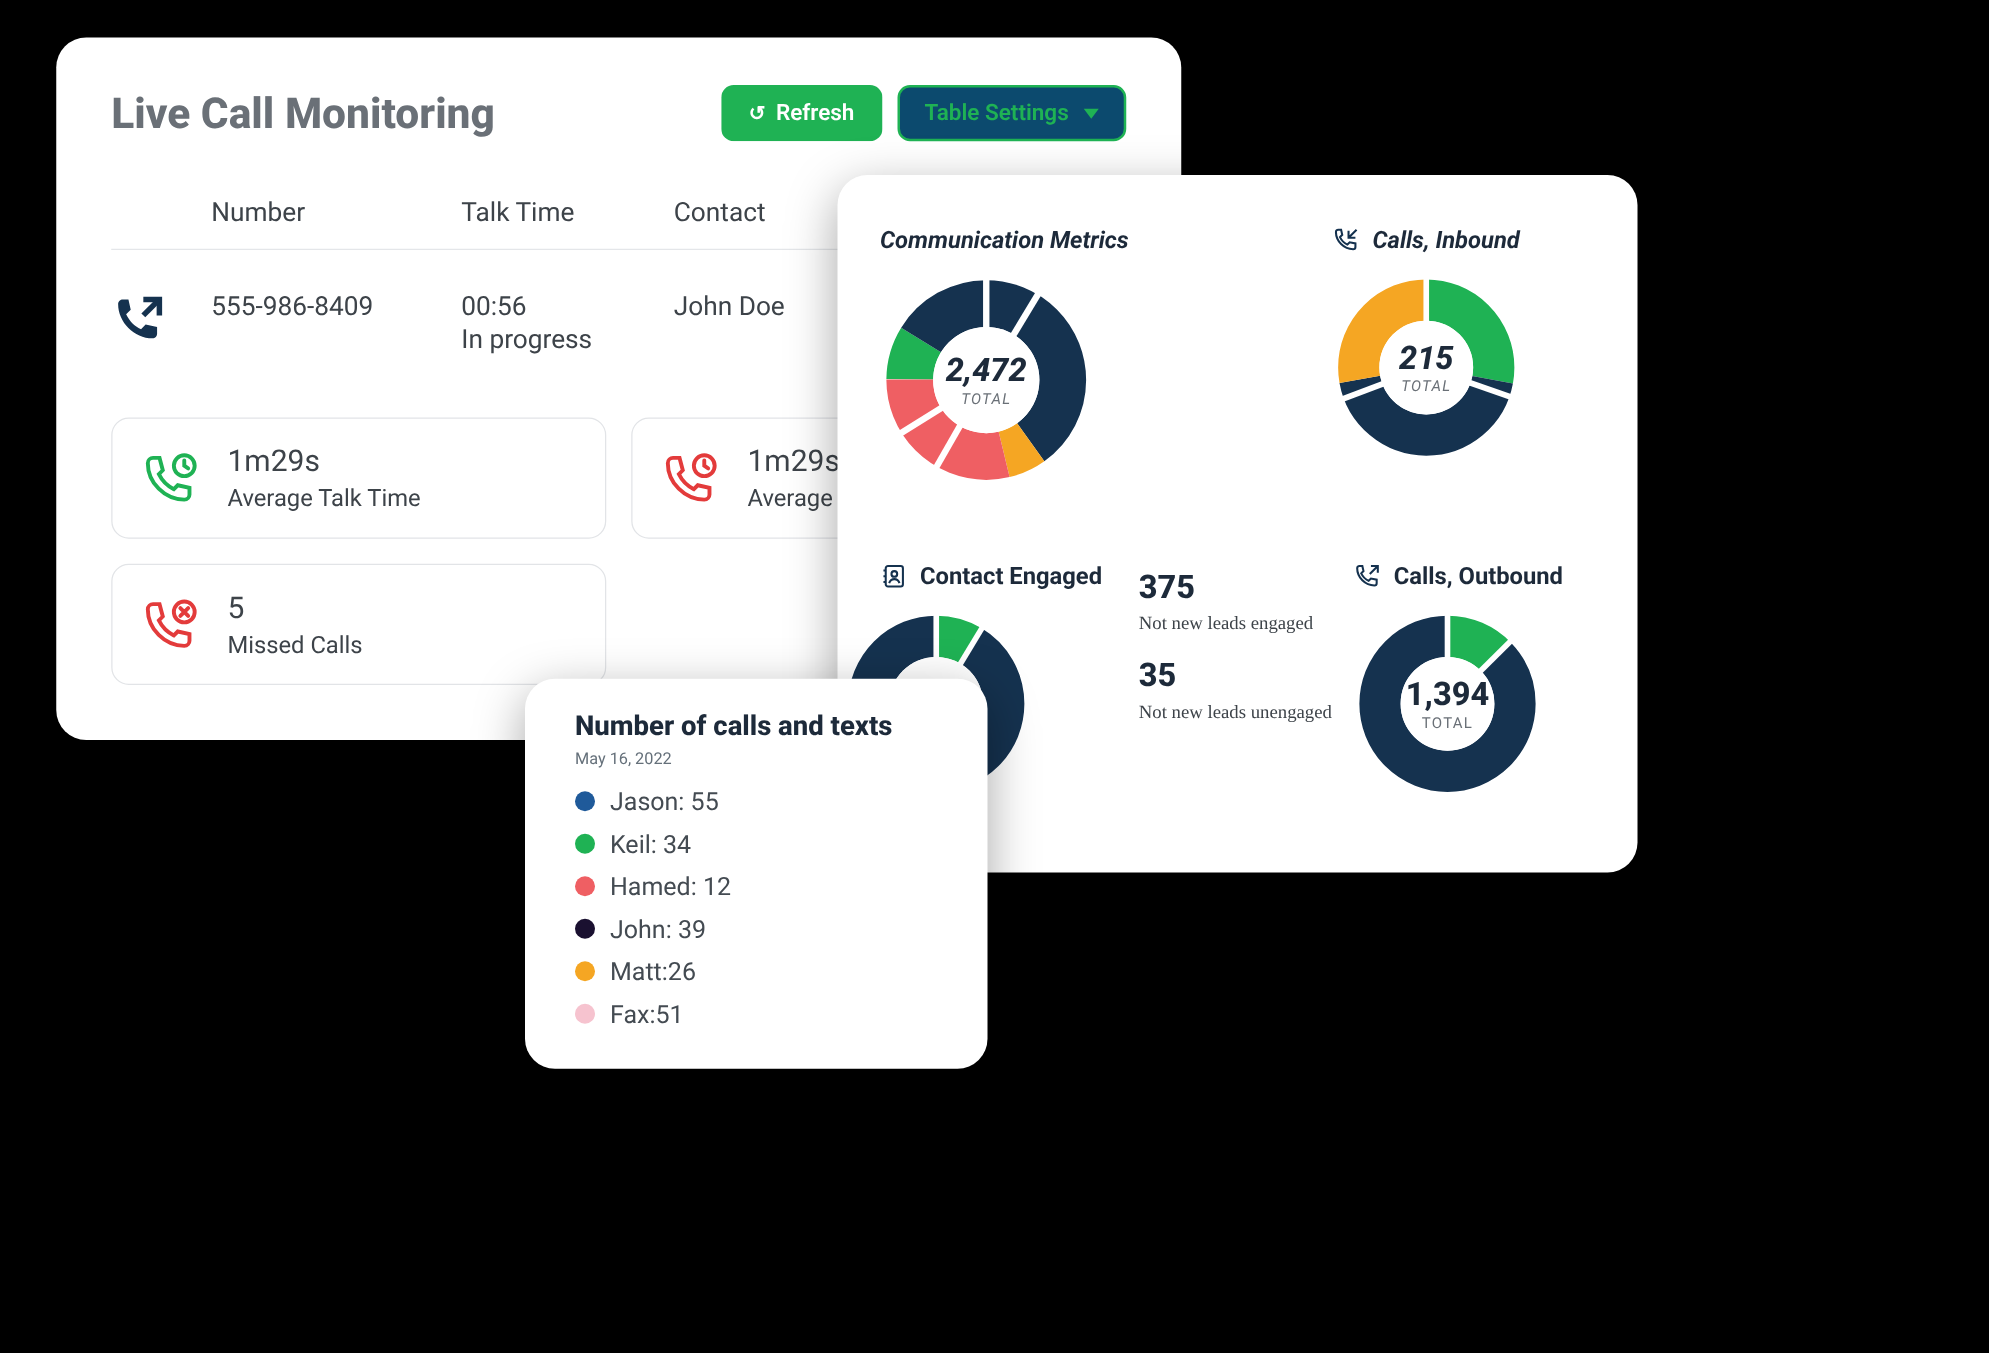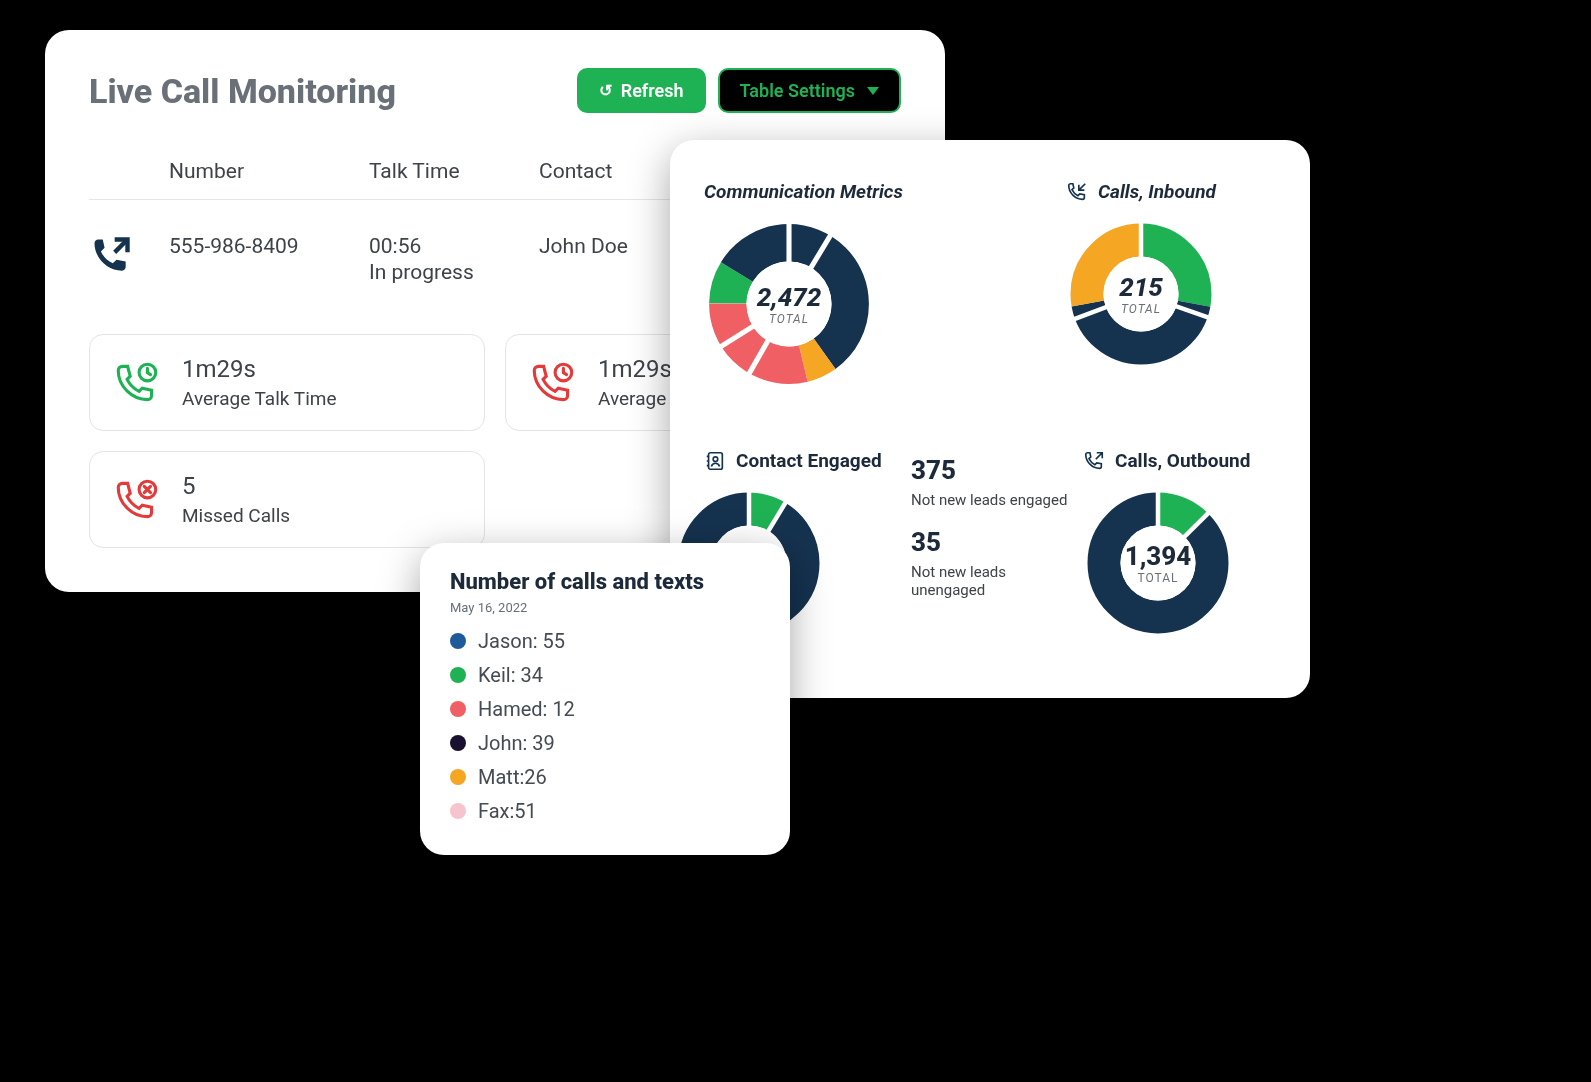--- a/index.html
+++ b/index.html
@@ -40,21 +40,21 @@
     align-items: center;
     gap: 8px;
     font-size: 18px;
     font-weight: 600;
     padding: 10px 20px;
     border-radius: 10px;
     cursor: pointer;
     border: 2px solid transparent;
   }
   .btn-primary { background: #1fb254; color: #fff; }
-  .btn-outline { background: #000000; color: #1fb254; border-color: #1fb254; }
+  .btn-outline { background: #0c4a6e; color: #1fb254; border-color: #1fb254; }
   .refresh-glyph { font-size: 16px; display:inline-block; transform: scaleX(-1); }
   .chev-down {
     width: 0; height: 0;
     border-left: 6px solid transparent;
     border-right: 6px solid transparent;
     border-top: 8px solid #1fb254;
     margin-left: 4px;
   }
   
   .tbl-head, .tbl-row {
@@ -134,27 +134,27 @@
   .donut-wrap { position: relative; width: 170px; height: 170px; }
   .donut-wrap.small { width: 150px; height: 150px; }
   .donut-center {
     position: absolute; inset: 0;
     display: flex; flex-direction: column;
     align-items: center; justify-content: center;
   }
   .donut-center .big { font-size: 26px; font-weight: 800; color: #1d2a3a; }
   .donut-center .sm { font-size: 12px; letter-spacing: 1px; color: #6a7077; }
   .engage-col .big2 { font-size: 26px; font-weight: 800; color: #1d2a3a; }
-  .engage-col .txt { font-size: 15px; color: #3d4349; margin: 6px 0 18px; }
+  .engage-col .txt { font-size: 15px; color: #3d4349; margin: 6px 0 18px; font-family: Liberation Serif, serif; }
 
   
   #popup-card {
     left: 420px; top: 543px;
     width: 370px;
-    padding: 26px 30px 22px;
+    padding: 26px 40px 22px;
   }
   .popup-title { font-size: 22px; font-weight: 800; color: #1d2a3a; }
   .popup-date  { font-size: 13px; color: #65707a; margin: 6px 0 14px; }
   .popup-item  { display:flex; align-items:center; gap:12px; font-size: 20px; color:#444b52; margin: 10px 0; }
   .popup-item .dot { width: 16px; height: 16px; }
 
   svg { display:block; }
 </style>
 </head>
 <body>

